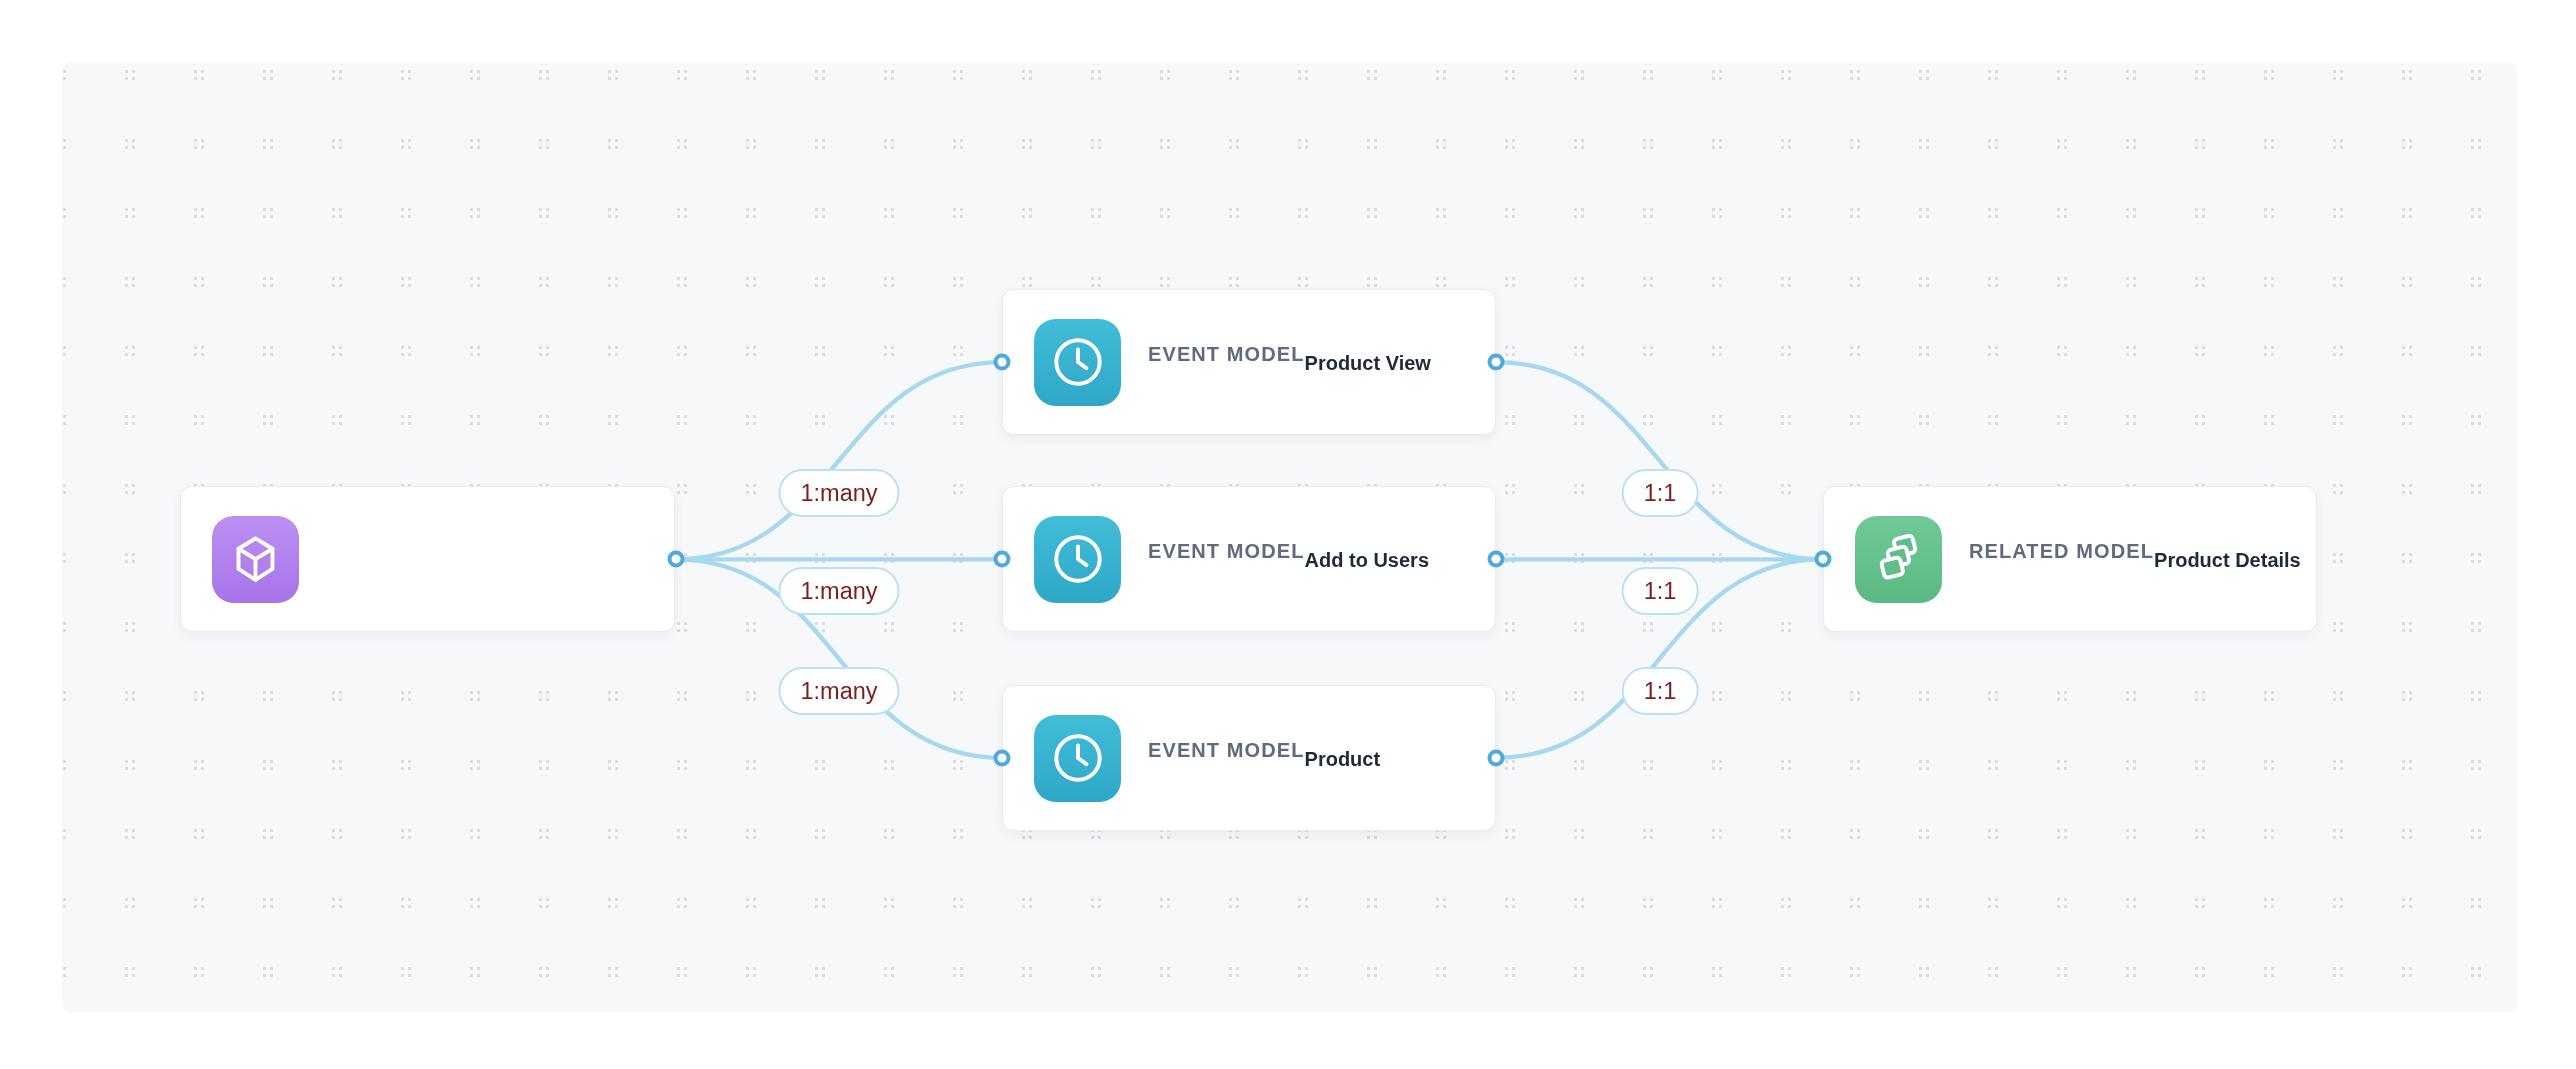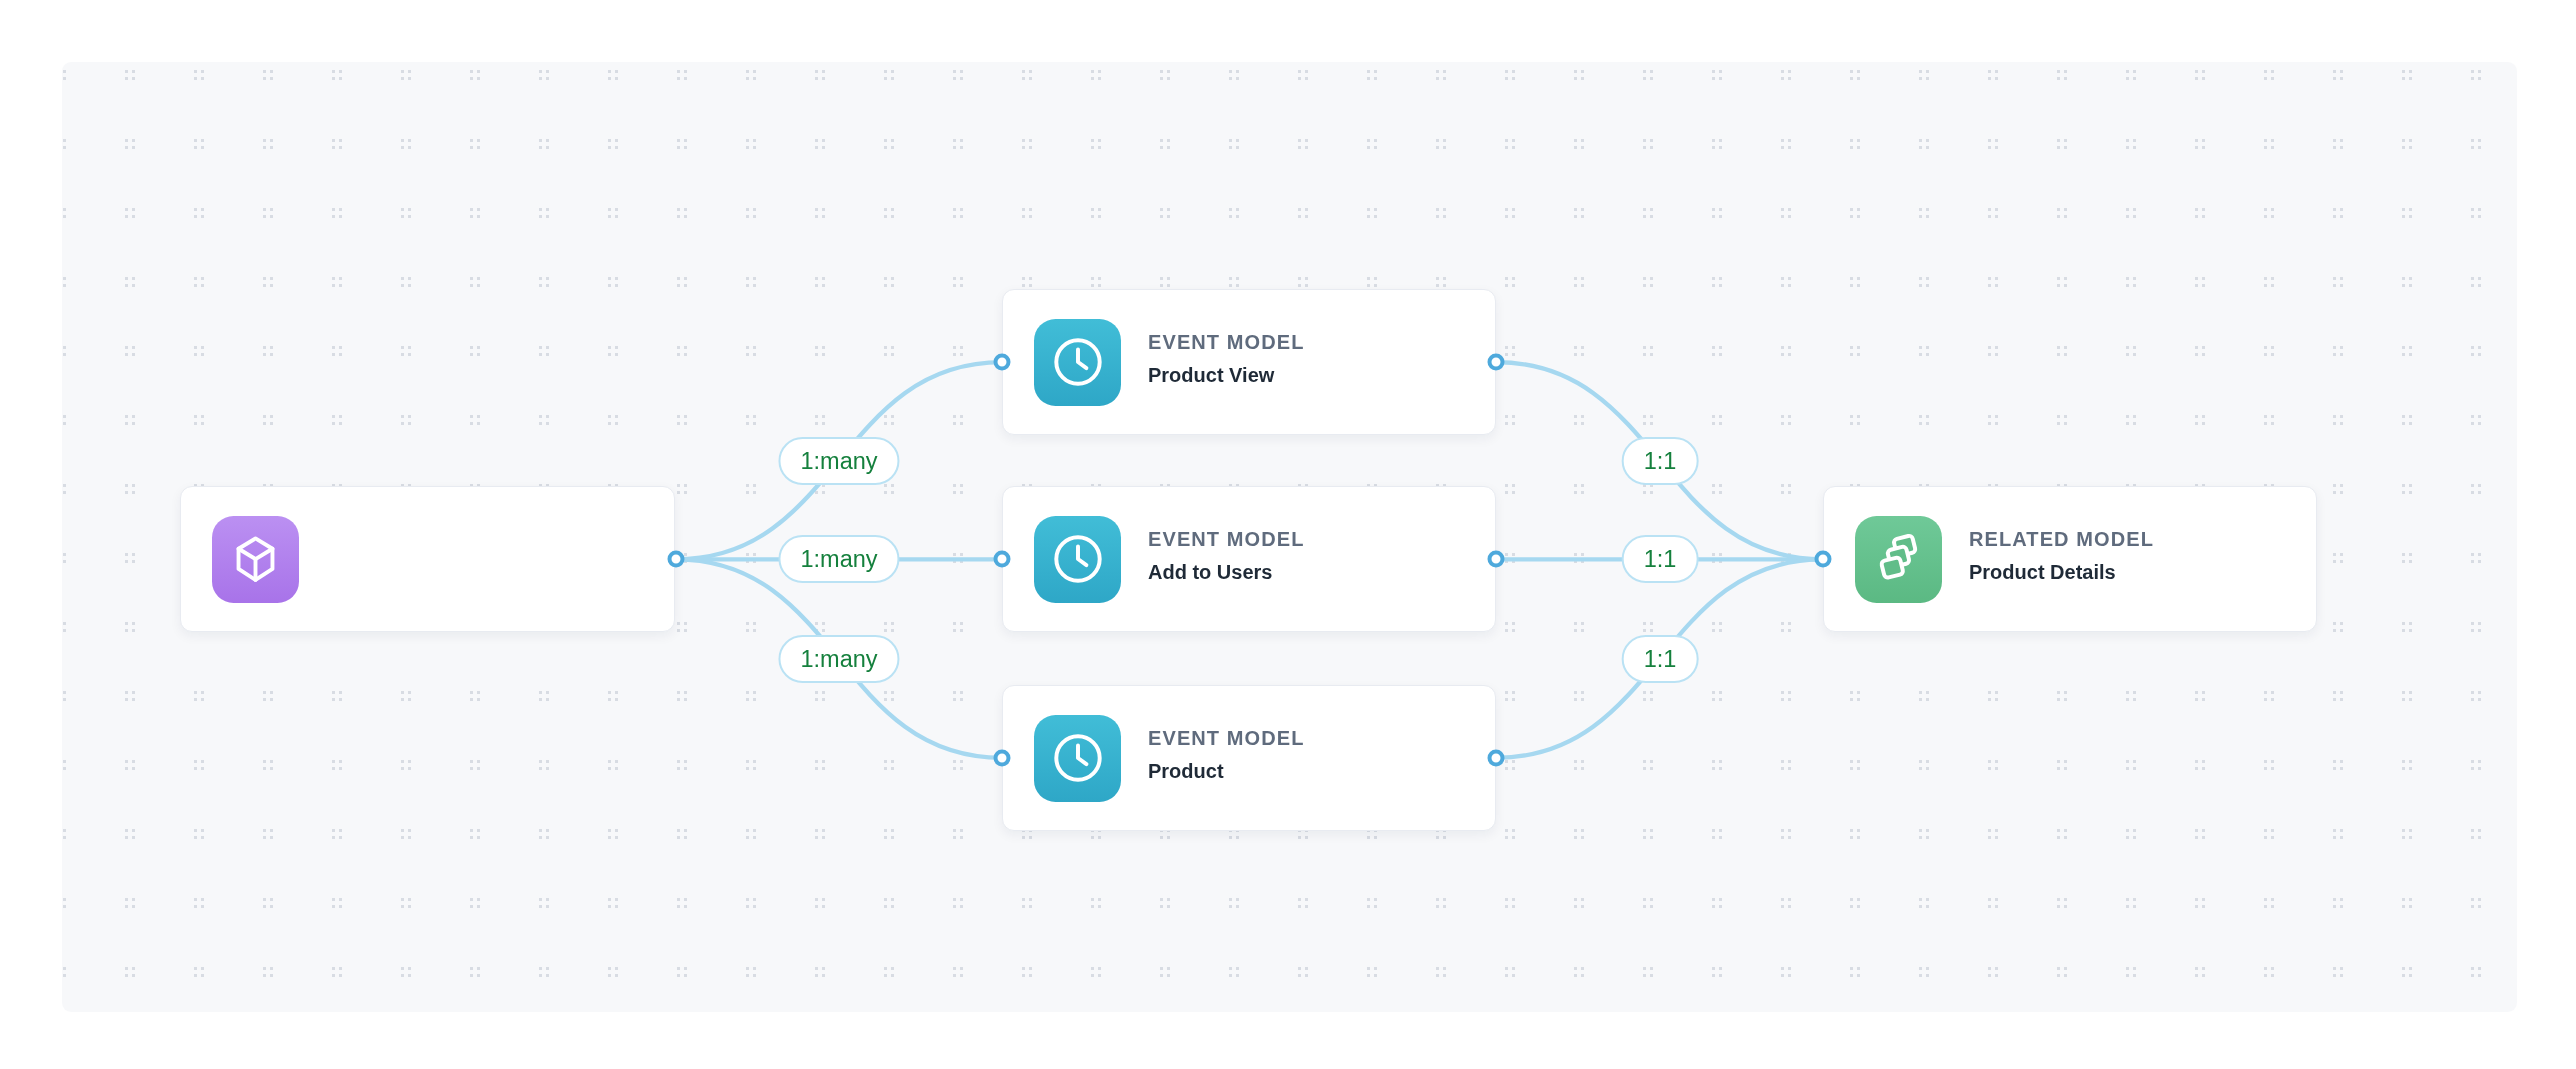--- a/index.html
+++ b/index.html
@@ -36,37 +36,38 @@
     display:flex;align-items:center;
     padding-left:31px;box-sizing:border-box;
   }
   .node .icon{
     width:87px;height:87px;border-radius:21.5px;flex:0 0 auto;
     display:flex;align-items:center;justify-content:center;
   }
   .icon.purple{background:linear-gradient(180deg,#bb90f2,#a873e9);}
   .icon.teal{background:linear-gradient(180deg,#41bdd7,#2ea7c7);}
   .icon.green{background:linear-gradient(180deg,#6fc998,#5bb983);}
-  .node .texts{display:flex;flex-direction:column;justify-content:center;margin-left:27px;}
+  .node .texts{display:flex;flex-direction:row;justify-content:center;margin-left:27px;}
   .node .type{
     font-size:20px;font-weight:700;letter-spacing:1.1px;
     color:#5f6b7d;line-height:25.5px;
   }
   .node .title{
     font-size:20px;font-weight:600;color:#1f2a37;line-height:38px;margin-top:1.3px;
   }
   
   .pill{
     position:absolute;transform:translate(-50%,-50%);
     background:#ffffff;border:2.7px solid #bae2f4;border-radius:27px;
     height:48px;box-sizing:border-box;
     display:inline-flex;align-items:center;justify-content:center;
     padding:0 20px;
-    font-size:23.5px;color:#15803d;font-weight:400;
+    font-size:23.5px;color:#7f1d1d;font-weight:400;
     white-space:nowrap;
+    margin-top:32px;
   }
   
   .handle{
     position:absolute;transform:translate(-50%,-50%);
     width:17px;height:17px;border-radius:50%;
     background:#ffffff;border:4.7px solid #4ea9dc;box-sizing:border-box;
   }
   .icon svg{display:block;}
 </style>
 </head>

